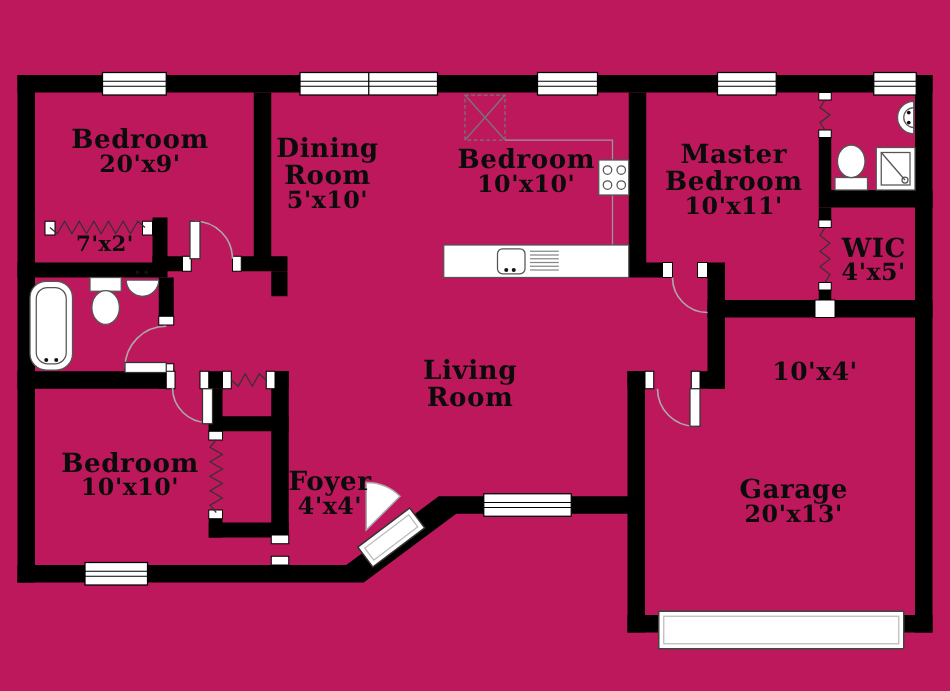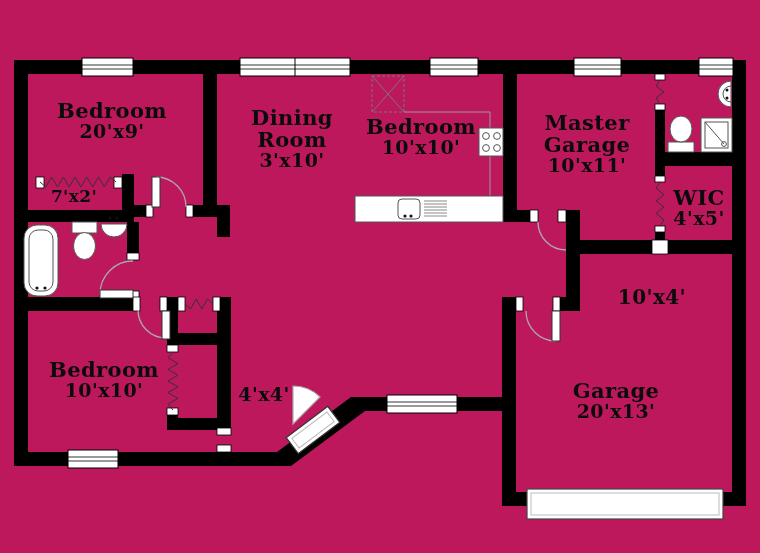--- a/index.html
+++ b/index.html
@@ -202,52 +202,54 @@
     <rect x="527" y="489" width="196" height="30" fill="#ffffff" stroke="#444444" stroke-width="1.2"></rect>
     <rect x="531" y="493" width="188" height="22" fill="none" stroke="#bbbbbb" stroke-width="1"></rect>
   </g>
 </svg>
 
 <div class="labels">
   <div class="label" style="left:112px;top:121px;width:170px;">
     <div class="rname">Bedroom</div>
     <div class="rdims">20'x9'</div>
   </div>
-  <div class="label small" style="left:74px;top:197px;width:90px;">
+  <div class="label small" style="left:84px;top:197px;width:90px;">
 
     <div class="rdims">7'x2'</div>
   </div>
-  <div class="label" style="left:292px;top:139px;width:96px;text-align:center;">
+  <div class="label" style="left:262px;top:139px;width:96px;text-align:center;">
     <div class="rname">Dining Room</div>
-    <div class="rdims">3'x10'</div>
+    <div class="rdims">5'x10'</div>
   </div>
   <div class="label" style="left:421px;top:137px;width:170px;">
     <div class="rname">Bedroom</div>
     <div class="rdims">10'x10'</div>
   </div>
   <div class="label" style="left:587px;top:144px;width:134px;">
-    <div class="rname">Master Garage</div>
+    <div class="rname">Master Bedroom</div>
     <div class="rdims">10'x11'</div>
   </div>
   <div class="label" style="left:699px;top:208px;width:90px;">
     <div class="rname">WIC</div>
     <div class="rdims">4'x5'</div>
   </div>
   <div class="label mid" style="left:652px;top:276px;width:110px;margin-top:21px;">
 
     <div class="rdims">10'x4'</div>
   </div>
   <div class="label" style="left:376px;top:307px;width:106px;">
+    <div class="rname">Living Room</div>
   </div>
   <div class="label" style="left:104px;top:380px;width:170px;">
     <div class="rname">Bedroom</div>
     <div class="rdims">10'x10'</div>
   </div>
   <div class="label" style="left:264px;top:395px;width:96px;">
+    <div class="rname">Foyer</div>
     <div class="rdims">4'x4'</div>
   </div>
-  <div class="label" style="left:616px;top:401px;width:170px;">
+  <div class="label" style="left:635px;top:401px;width:170px;">
     <div class="rname">Garage</div>
     <div class="rdims">20'x13'</div>
   </div>
 </div>
 
 </div>
 
 </body></html>

